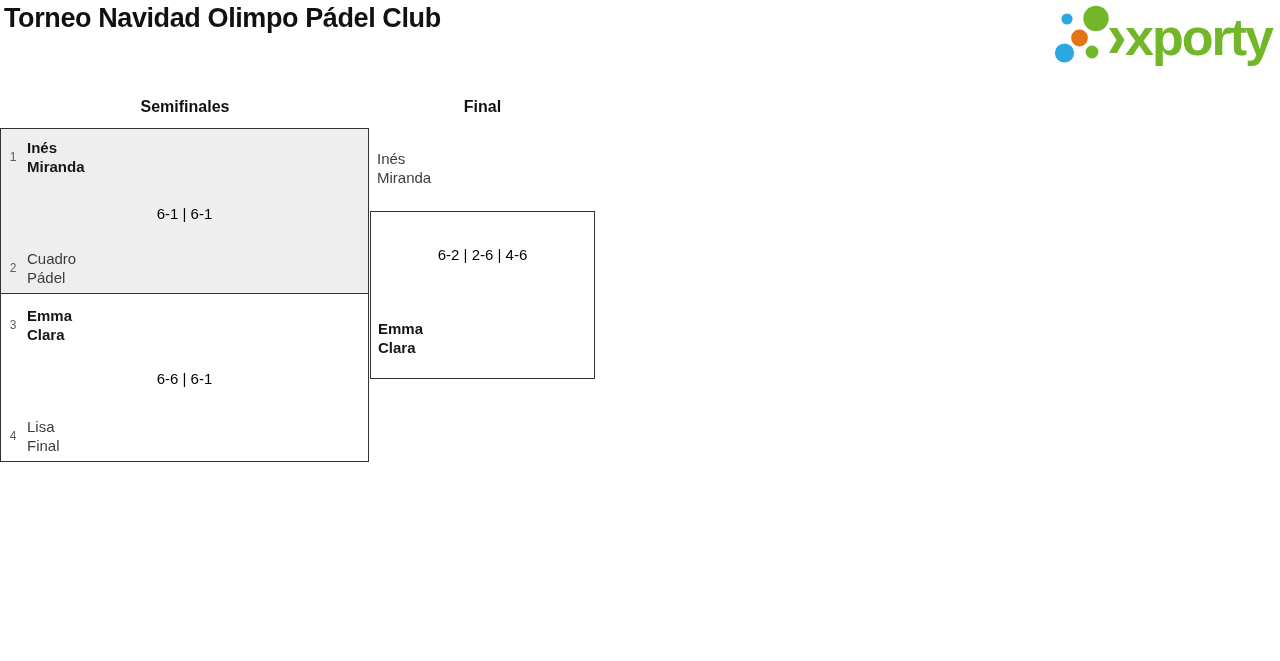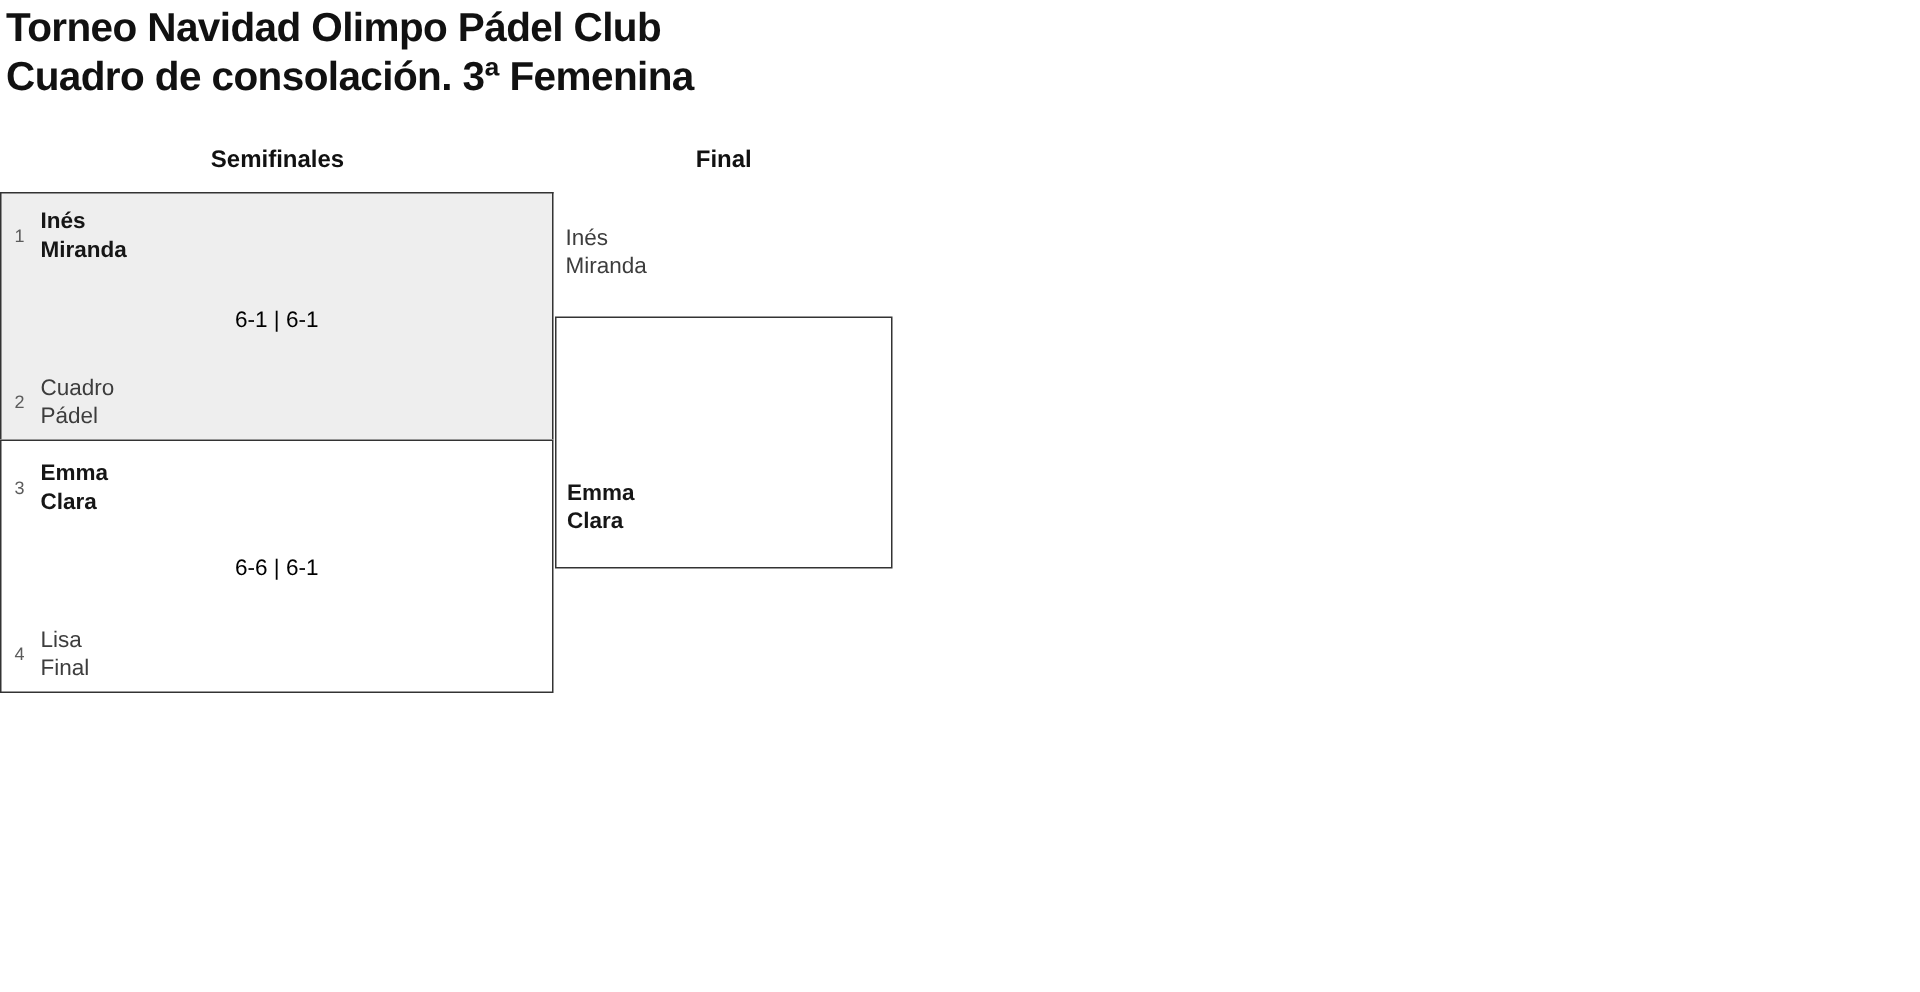--- a/index.html
+++ b/index.html
@@ -73,23 +73,35 @@
   .adv-label.final-t1 { left: 377px; top: 149px; }
   .final-box .adv-label.final-t2 { left: 7px; top: 107px; }
 </style>
 </head>
 <body>
 
 <div class="stage">
 
   <div class="page-title">
     <div>Torneo Navidad Olimpo Pádel Club</div>
-    <div>Cuadro de consolación. 3ª Femenina</div>
   </div>
 
+  <div class="logo">
+    <svg width="235" height="72" viewBox="0 0 235 72">
+      <circle cx="22" cy="19" r="5.6" fill="#2aa9e0"></circle>
+      <circle cx="51" cy="18.5" r="12.7" fill="#72b72a"></circle>
+      <circle cx="34.5" cy="38" r="8.4" fill="#e4740f"></circle>
+      <circle cx="19.5" cy="53" r="9.6" fill="#2aa9e0"></circle>
+      <circle cx="47" cy="52" r="6.4" fill="#72b72a"></circle>
+      <polygon points="64,28 72,28 79.5,40 72,53 64,53 71.5,40" fill="#72b72a"></polygon>
+      <g fill="#72b72a">
+        <text x="80" y="55">xporty</text>
+      </g>
+    </svg>
+  </div>
 
   <div class="round-header final">Final</div>
   <div class="round-header semis">Semifinales</div>
 
   <div class="match-box sf1">
     <div class="team-row row-t1 winner">
       <span class="seed">1</span>
       <div class="players">
         <div>Inés</div>
         <div>Miranda</div>
@@ -122,19 +134,20 @@
       </div>
     </div>
   </div>
 
   <div class="adv-label final-t1">
     <div>Inés</div>
     <div>Miranda</div>
   </div>
 
   <div class="match-box final-box">
+    <div class="score">6-2 | 2-6 | 4-6</div>
     <div class="adv-label final-t2 winner">
       <div>Emma</div>
       <div>Clara</div>
     </div>
   </div>
 
 </div>
 
 </body></html>

